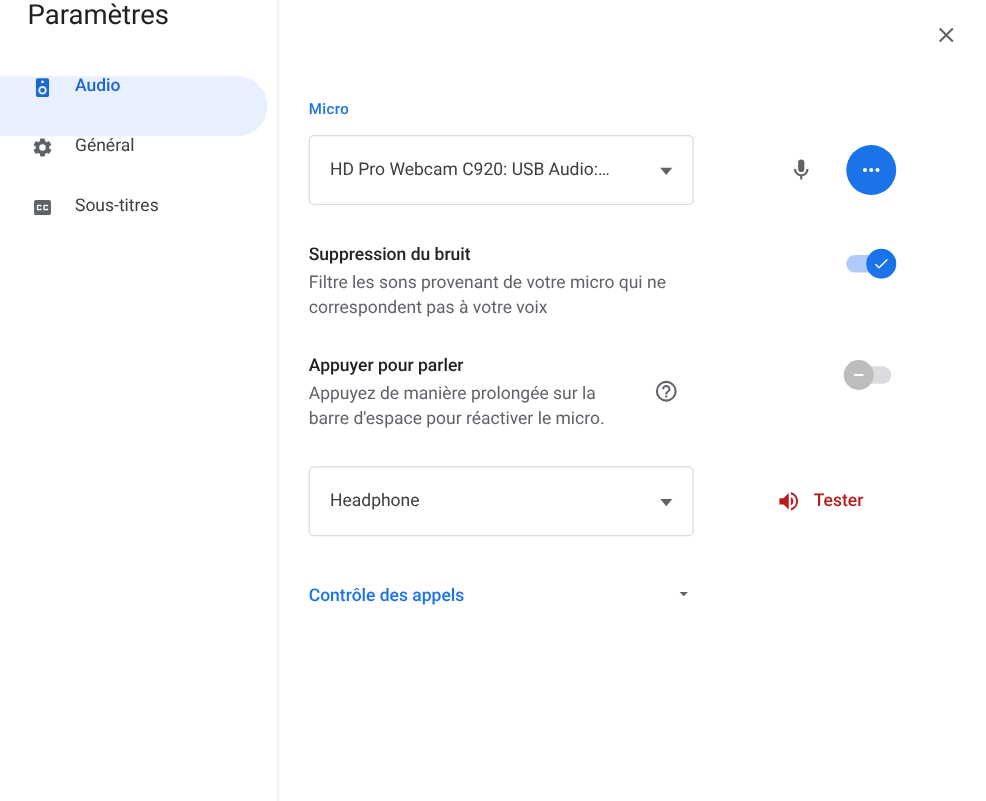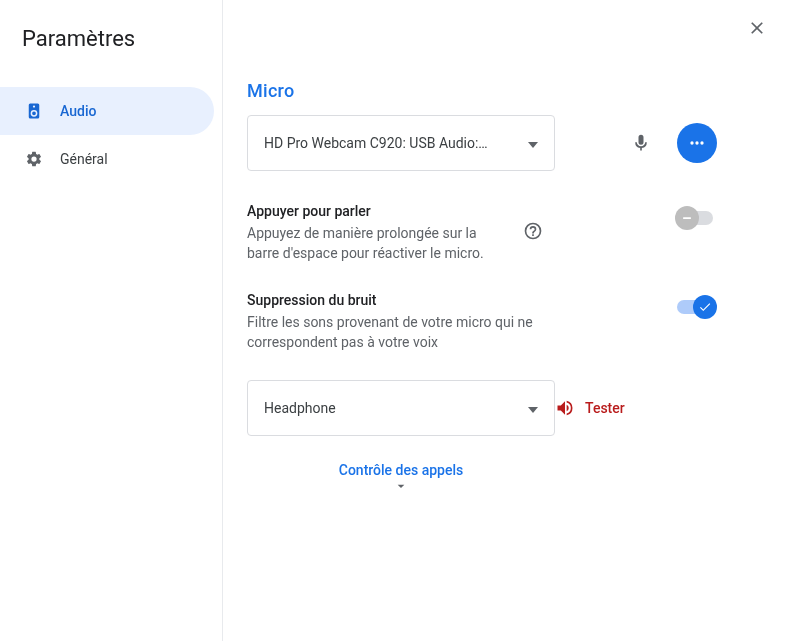--- a/index.html
+++ b/index.html
@@ -14,33 +14,31 @@
     .container { display: flex; height: 100%; position: relative; }
     .close-btn {
       position: absolute;
       top: 18px;
       right: 22px;
       cursor: pointer;
       color: #5f6368;
     }
     .sidebar {
       width: 252px;
-      padding-top: 26px;
       border-right: 1px solid #e8eaed;
     }
     .sidebar-title {
       font-size: 22px;
       font-weight: 400;
       color: #202124;
       padding: 0 0 24px 22px;
     }
     .nav { padding-top: 12px; }
     .nav-item {
       display: flex;
-      align-items: center;
       gap: 16px;
       height: 48px;
       padding-left: 24px;
       margin-right: 8px;
       border-radius: 0 28px 28px 0;
       cursor: pointer;
       font-size: 14px;
       color: #3c4043;
     }
     .nav-item.active {
@@ -50,21 +48,21 @@
     }
     .nav-item .icon { width: 20px; display: inline-flex; justify-content: center; color: #5f6368; }
     .nav-item.active .icon { color: #1967d2; }
 
     .content {
       flex: 1;
       padding: 80px 72px 0 24px;
     }
     .section-label {
       color: #1a73e8;
-      font-size: 18px;
+      font-size: 12px;
       font-weight: 500;
       letter-spacing: 0.3px;
       margin-bottom: 14px;
     }
     .row-mic { display: flex; gap: 66px; margin-bottom: 32px; }
     .select {
       width: 308px;
       height: 56px;
       border: 1px solid #dadce0;
       border-radius: 4px;
@@ -105,26 +103,26 @@
     .toggle.off { background: #dadce0; }
     .toggle.off .thumb {
       position: absolute; left: -2px; top: -5px;
       width: 24px; height: 24px; border-radius: 50%;
       background: #bdbdbd;
       display: flex; align-items: center; justify-content: center;
       color: #fff;
     }
     .toggle-wrap { margin-right: 4px; }
 
-    .row-speaker { display: flex; align-items: center; margin-bottom: 24px; }
+    .row-speaker { display: flex; align-items: center; gap: 66px; margin-bottom: 36px; }
     .test-btn { display: flex; align-items: center; gap: 10px; color: #b91c1c; font-size: 14px; font-weight: 500; cursor: pointer; }
 
     .expand-row {
       display: flex; align-items: center; justify-content: space-between;
-      width: 308px; cursor: pointer; padding: 2px 0; flex-direction: column;
+      width: 308px; cursor: pointer; padding: 2px 0;
     }
     .expand-label { color: #1a73e8; font-size: 14px; font-weight: 500; }
     .caret { color: #5f6368; }
   </style>
 </head>
 <body>
 
 <div class="container">
   <div class="close-btn">
     <svg width="20" height="20" viewBox="0 0 24 24">
@@ -144,20 +142,28 @@
         <span>Audio</span>
       </div>
       <div class="nav-item">
         <span class="icon">
           <svg width="18" height="18" viewBox="0 0 24 24">
               <path fill="currentColor" d="M19.14 12.94a7.49 7.49 0 0 0 .05-.94 7.49 7.49 0 0 0-.05-.94l2.03-1.58a.5.5 0 0 0 .12-.64l-1.92-3.32a.5.5 0 0 0-.61-.22l-2.39.96a7.03 7.03 0 0 0-1.62-.94l-.36-2.54a.5.5 0 0 0-.5-.42h-3.84a.5.5 0 0 0-.5.42l-.36 2.54c-.58.24-1.12.56-1.62.94l-2.39-.96a.5.5 0 0 0-.61.22L2.66 8.84a.5.5 0 0 0 .12.64l2.03 1.58a7.49 7.49 0 0 0-.05.94 7.49 7.49 0 0 0 .05.94l-2.03 1.58a.5.5 0 0 0-.12.64l1.92 3.32a.5.5 0 0 0 .61.22l2.39-.96c.5.38 1.04.7 1.62.94l.36 2.54a.5.5 0 0 0 .5.42h3.84a.5.5 0 0 0 .5-.42l.36-2.54c.58-.24 1.12-.56 1.62-.94l2.39.96a.5.5 0 0 0 .61-.22l1.92-3.32a.5.5 0 0 0-.12-.64zM12 15.5A3.5 3.5 0 1 1 15.5 12 3.5 3.5 0 0 1 12 15.5z"></path>
             </svg>
         </span>
         <span>Général</span>
       </div>
+      <div class="nav-item">
+        <span class="icon">
+          <svg width="18" height="18" viewBox="0 0 24 24">
+              <path fill="currentColor" d="M19 4H5a2 2 0 0 0-2 2v12a2 2 0 0 0 2 2h14a2 2 0 0 0 2-2V6a2 2 0 0 0-2-2zm-8 7H9.5v-.5h-2v3h2V13H11v1a1 1 0 0 1-1 1H7a1 1 0 0 1-1-1v-4a1 1 0 0 1 1-1h3a1 1 0 0 1 1 1zm7 0h-1.5v-.5h-2v3h2V13H18v1a1 1 0 0 1-1 1h-3a1 1 0 0 1-1-1v-4a1 1 0 0 1 1-1h3a1 1 0 0 1 1 1z"></path>
+            </svg>
+        </span>
+        <span>Sous-titres</span>
+      </div>
     </div>
   </div>
 
   <div class="content">
     <div class="section-label">Micro</div>
 
     <div class="row-mic">
       <div class="select">
         <span class="select-text">HD Pro Webcam C920: USB Audio:1,…</span>
         <span class="caret">
@@ -171,20 +177,36 @@
           <svg width="20" height="20" viewBox="0 0 24 24">
               <path fill="currentColor" d="M12 14a3 3 0 0 0 3-3V5a3 3 0 0 0-6 0v6a3 3 0 0 0 3 3zm5-3a5 5 0 0 1-10 0H5a7 7 0 0 0 6 6.92V21h2v-3.08A7 7 0 0 0 19 11z"></path>
             </svg>
         </div>
         <div class="icon-btn blue">
           <svg width="20" height="20" viewBox="0 0 24 24">
               <circle cx="6" cy="12" r="2" fill="currentColor"></circle>
               <circle cx="12" cy="12" r="2" fill="currentColor"></circle>
               <circle cx="18" cy="12" r="2" fill="currentColor"></circle>
             </svg>
+        </div>
+      </div>
+    </div>
+
+    <div class="setting-row">
+      <div class="setting-text">
+        <div class="setting-title">Suppression du bruit</div>
+        <div class="setting-desc">Filtre les sons provenant de votre micro qui ne correspondent pas à votre voix</div>
+      </div>
+      <div class="toggle-wrap">
+        <div class="toggle on">
+          <div class="thumb">
+            <svg width="14" height="14" viewBox="0 0 24 24">
+                <path fill="#fff" d="M9 16.17 4.83 12l-1.42 1.41L9 19 21 7l-1.41-1.41z"></path>
+              </svg>
+          </div>
         </div>
       </div>
     </div>
 
     <div class="setting-row">
       <div class="setting-text">
         <div class="setting-title">Appuyer pour parler</div>
         <div class="setting-desc-row">
           <div class="setting-desc" style="max-width:248px">Appuyez de manière prolongée sur la barre d'espace pour réactiver le micro.</div>
           <span class="help-icon">
@@ -198,36 +220,20 @@
         <div class="toggle off">
           <div class="thumb">
             <svg width="14" height="14" viewBox="0 0 24 24">
                 <rect x="5" y="10.5" width="14" height="3" rx="1.5" fill="currentColor"></rect>
               </svg>
           </div>
         </div>
       </div>
     </div>
 
-    <div class="setting-row">
-      <div class="setting-text">
-        <div class="setting-title">Suppression du bruit</div>
-        <div class="setting-desc">Filtre les sons provenant de votre micro qui ne correspondent pas à votre voix</div>
-      </div>
-      <div class="toggle-wrap">
-        <div class="toggle on">
-          <div class="thumb">
-            <svg width="14" height="14" viewBox="0 0 24 24">
-                <path fill="#fff" d="M9 16.17 4.83 12l-1.42 1.41L9 19 21 7l-1.41-1.41z"></path>
-              </svg>
-          </div>
-        </div>
-      </div>
-    </div>
-
 
     <div class="row-speaker">
       <div class="select">
         <span class="select-text">Headphone</span>
         <span class="caret">
           <svg width="10" height="6" viewBox="0 0 10 6">
               <path fill="currentColor" d="M0 0l5 6 5-6z"></path>
             </svg>
         </span>
       </div>

